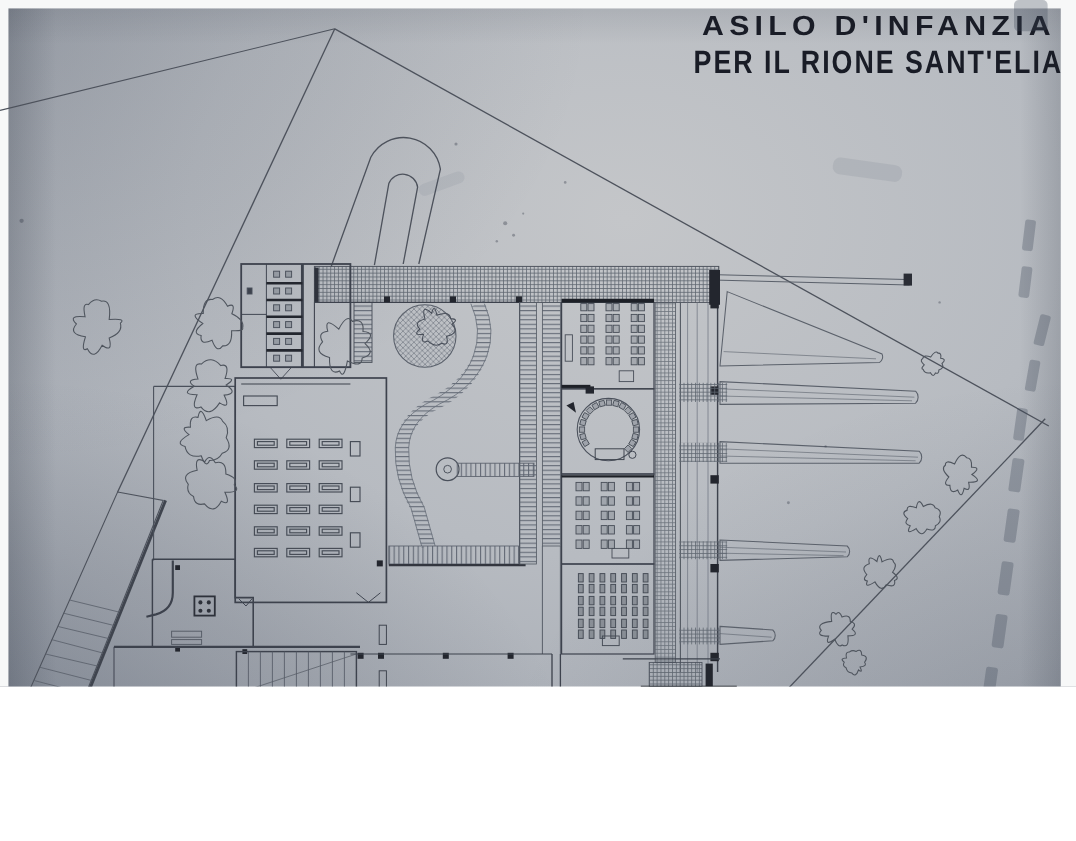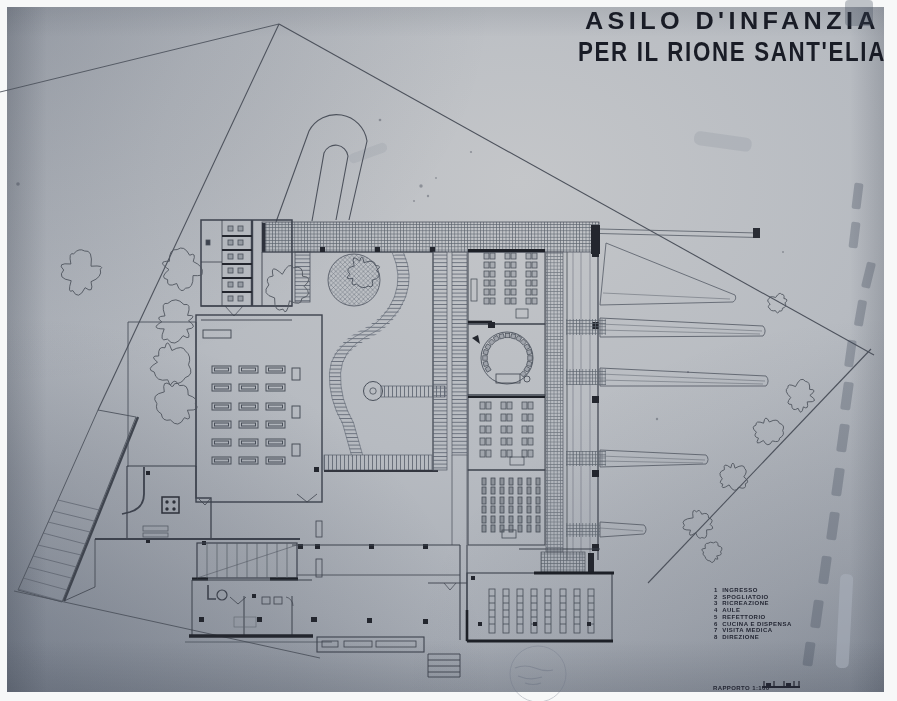--- a/index.html
+++ b/index.html
@@ -1,16 +1,16 @@
 <!DOCTYPE html>
 <html><head>
 <meta charset="utf-8">
 <style>
 html,body{margin:0;padding:0;background:#fff;}
-#stage{position:relative;width:897px;height:701px;overflow:hidden;font-family:"Liberation Sans",sans-serif;}
+#stage{position:relative;width:897px;height:572px;overflow:hidden;font-family:"Liberation Sans",sans-serif;}
 </style>
 </head>
 <body>
 <div id="stage">
 <svg width="897" height="701" viewBox="0 0 897 701">
 <defs>
 <radialGradient id="vig" cx="58%" cy="26%" r="88%">
  <stop offset="0%" stop-color="#c4c6c9"></stop>
  <stop offset="46%" stop-color="#b7bbc1"></stop>
  <stop offset="74%" stop-color="#a9aeb6"></stop>

